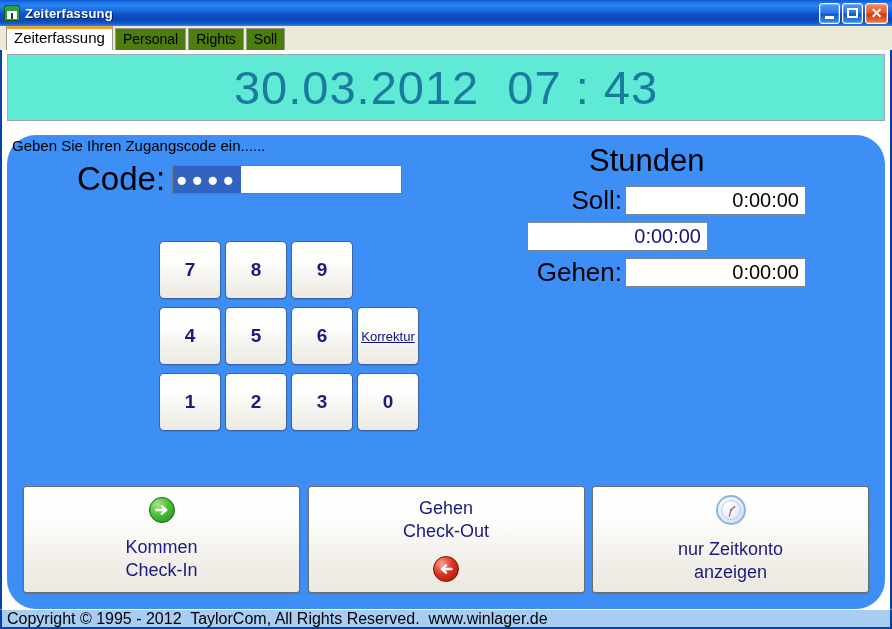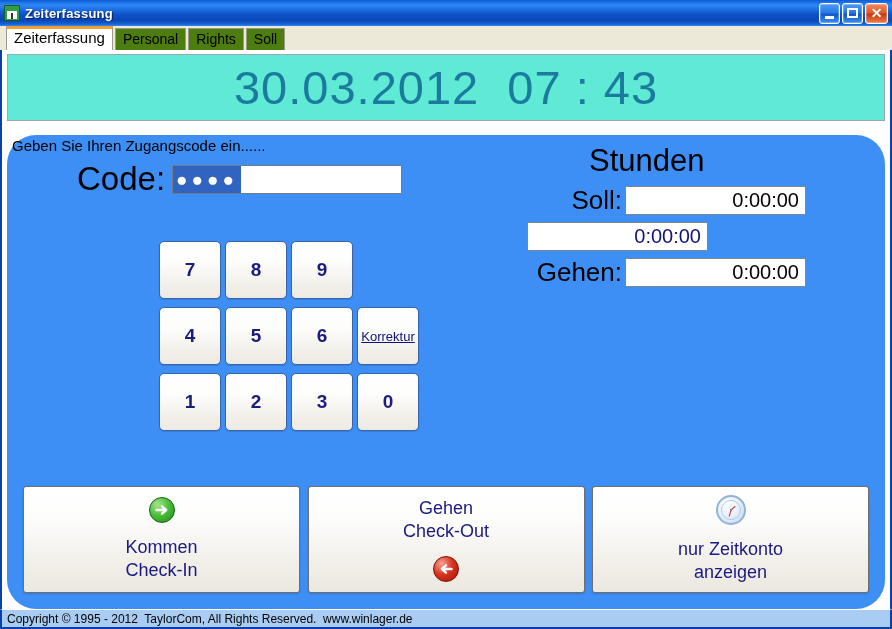--- a/index.html
+++ b/index.html
@@ -377,21 +377,21 @@
     height: 20px;
     background: #a9cdf2;
     border-top: 1px solid #ffffff;
     border-left: 2px solid #0a41a8;
     border-right: 2px solid #0a41a8;
     border-bottom: 2px solid #0a41a8;
     box-sizing: border-box;
     display: flex;
     align-items: center;
     padding-left: 5px;
-    font-size: 12px;
+    font-size: 16px;
     color: #000;
     white-space: pre;
   }
 </style>
 </head>
 <body>
 
 <div id="app-window">
 
   <div class="titlebar">

